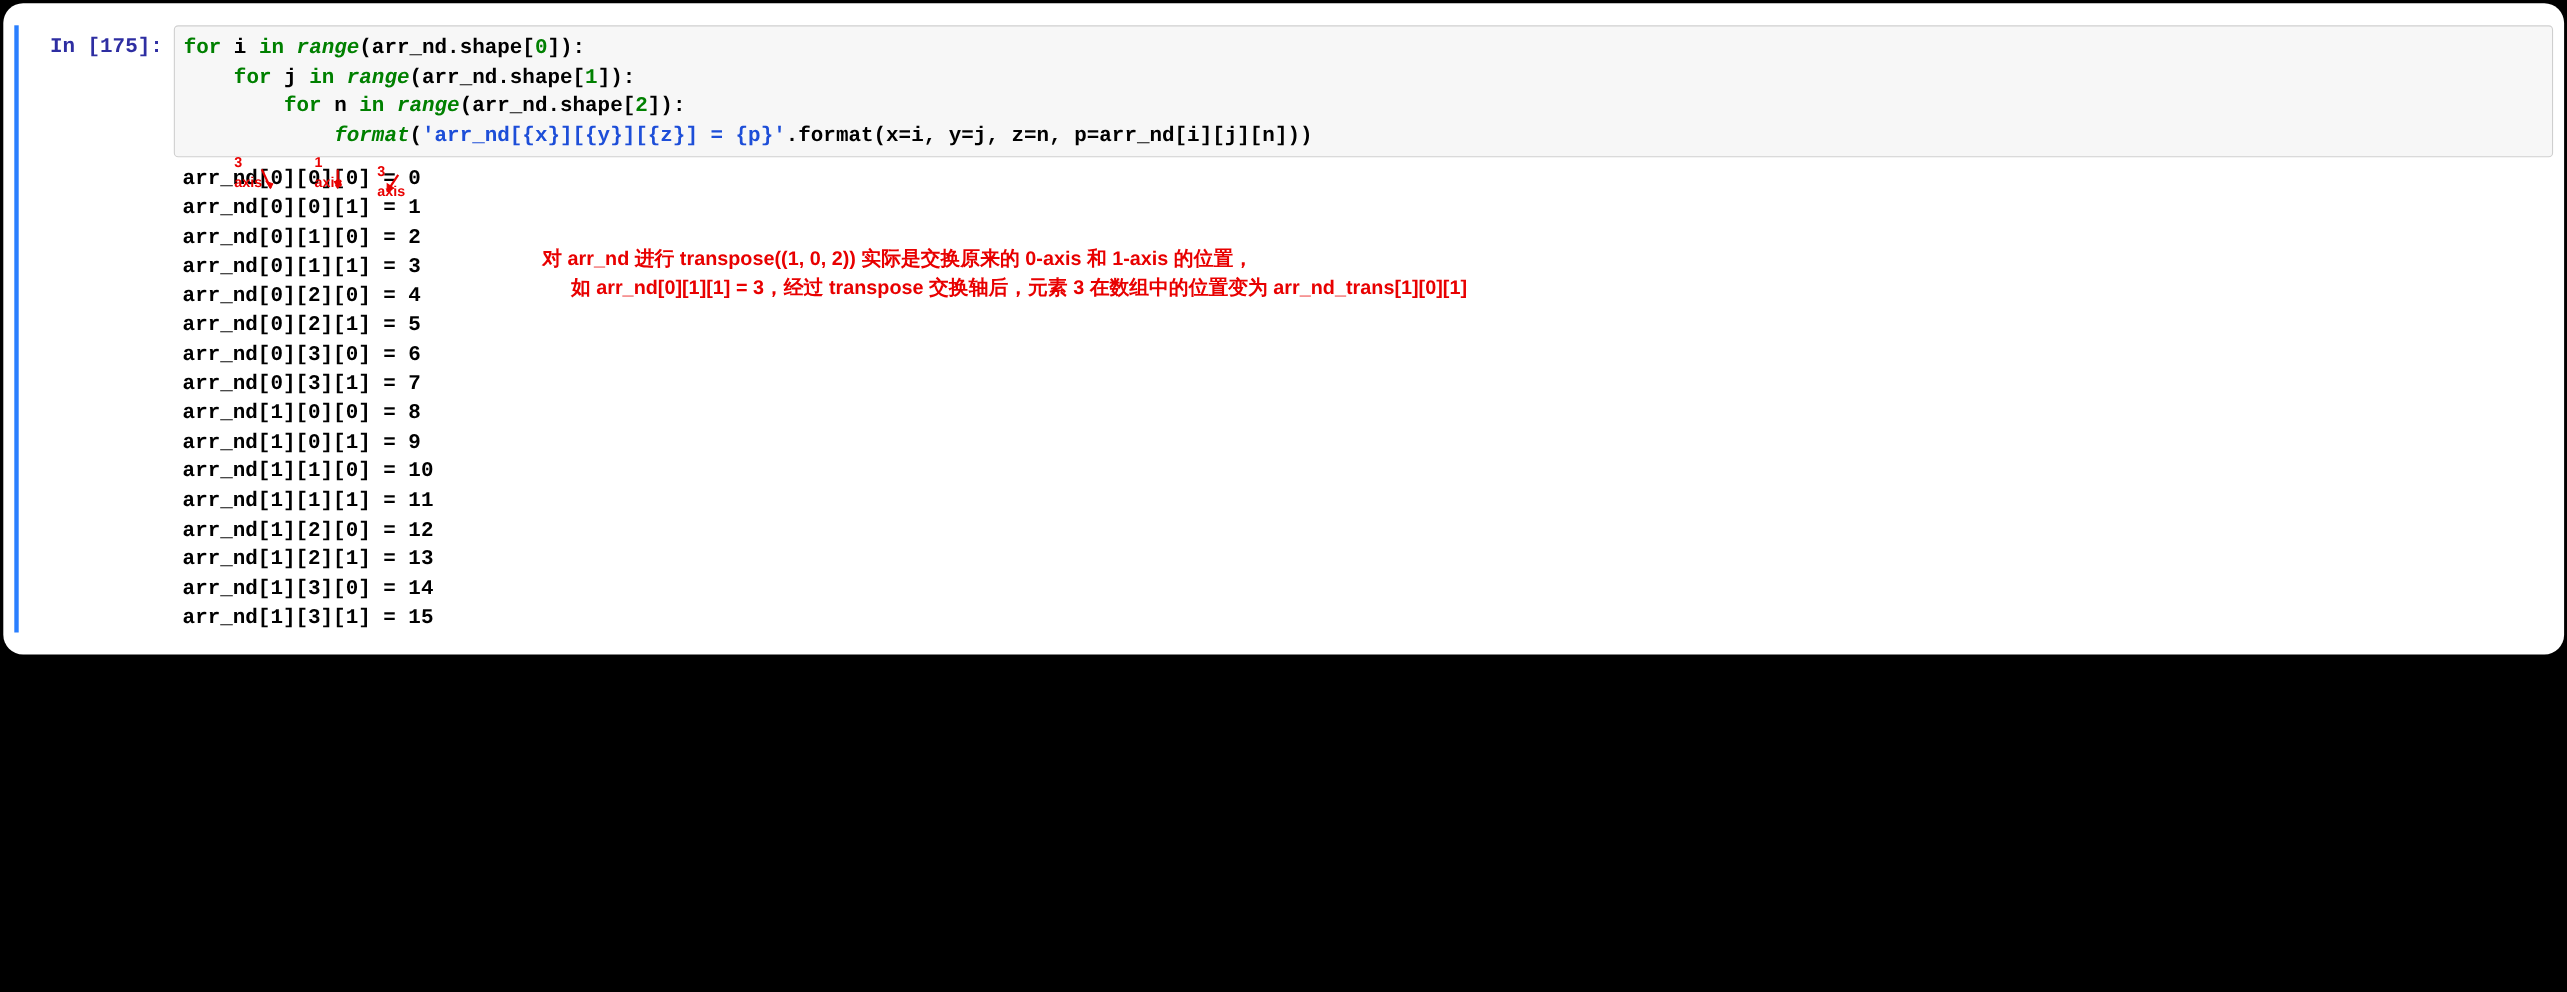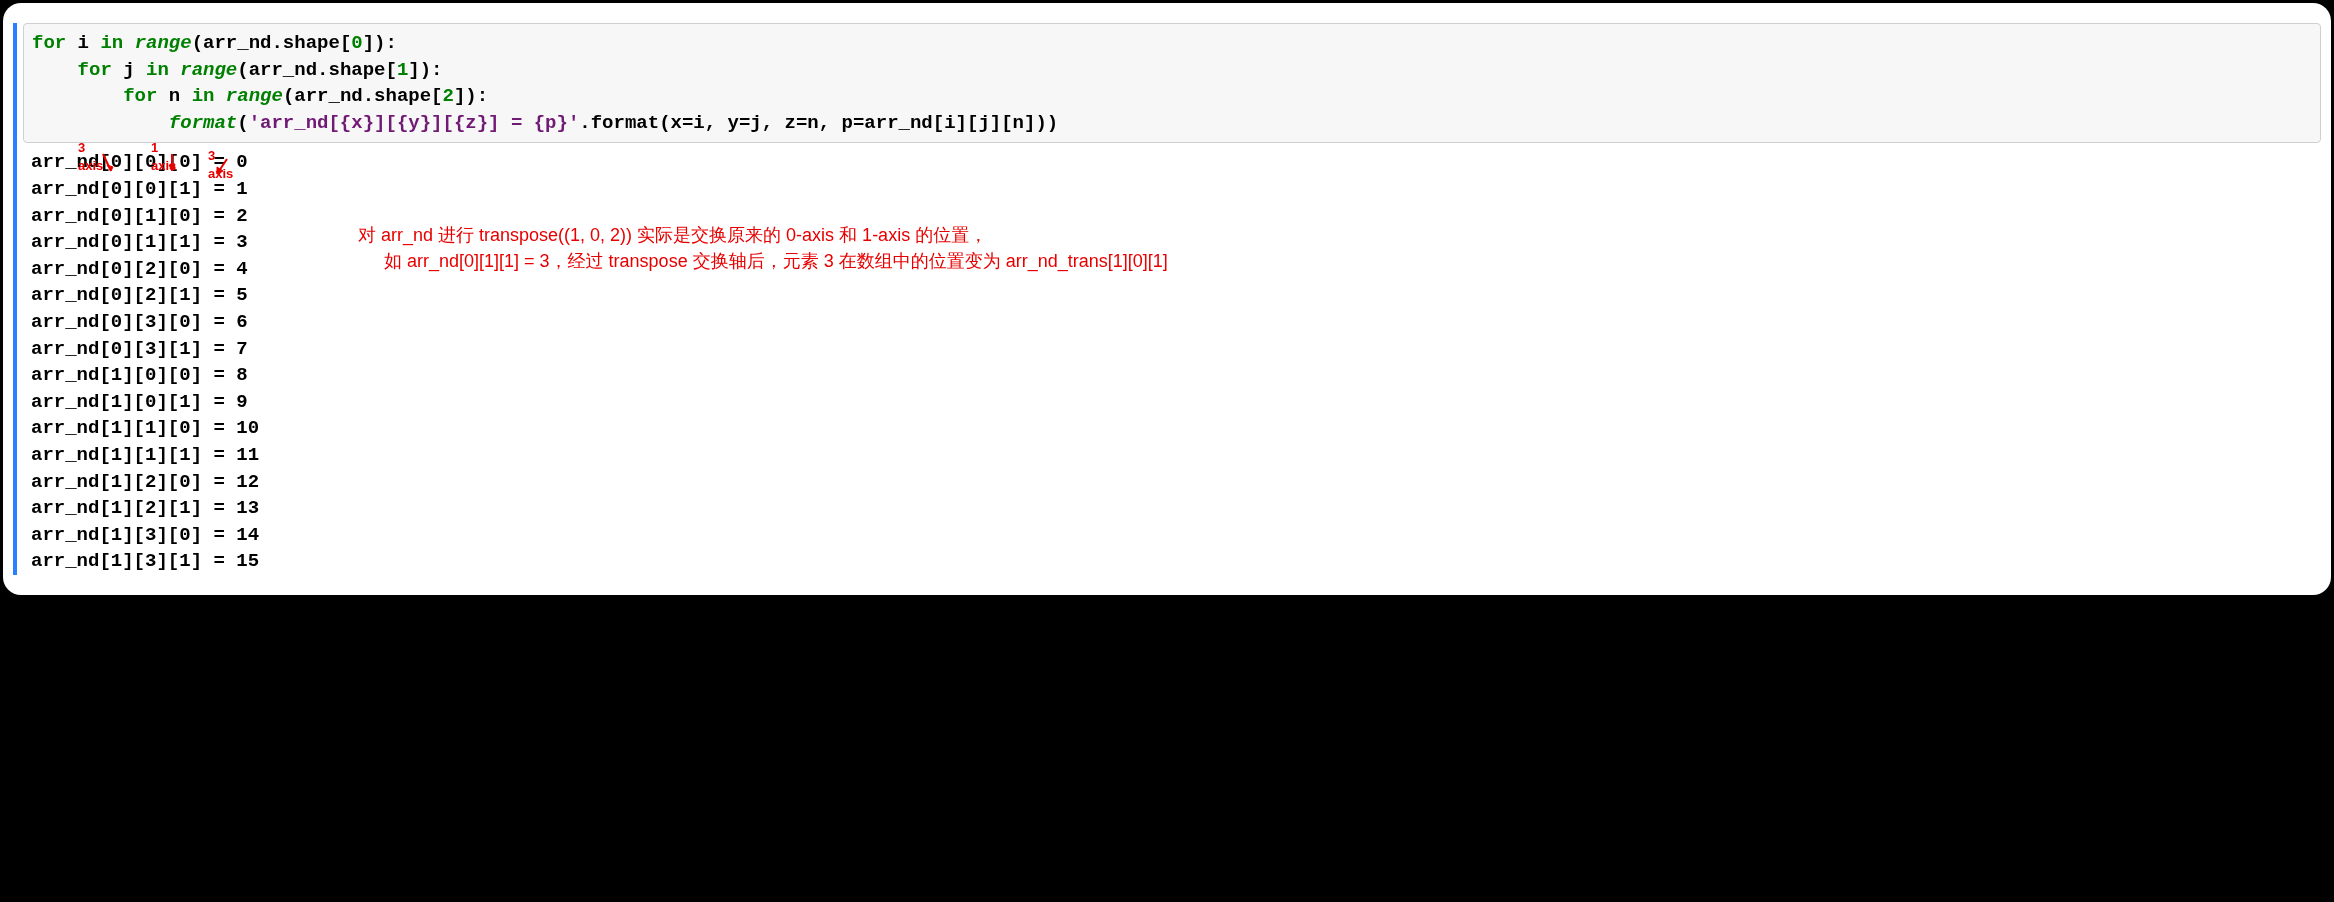--- a/index.html
+++ b/index.html
@@ -42,21 +42,21 @@
     border-radius: 4px;
     padding: 6px 8px;
     white-space: pre;
     font-weight: 550;
     color: #000;
     margin-bottom: 6px;
   }
   .kw { color: #008000; font-weight: bold; } 
   .fn { color: #008000; font-style: italic; } 
   .num { color: #008000; }
-  .str { color: #701a75; } 
+  .str { color: #1d4ed8; } 
   .ident { color: #000; }
   .output-block {
     white-space: pre;
     color: #000;
     font-weight: 550;
     padding-left: 8px;
     position: relative;
   }
   .annotation-layer {
     position: absolute;
@@ -73,30 +73,31 @@
   }
   .arrow {
     position: absolute;
     stroke: #e80000;
     fill: #e80000;
   }
   .annotation-text {
     position: absolute;
     color: #e80000;
     font-size: 18px;
-    font-weight: 400;
+    font-weight: 700;
     font-family: Arial, "Microsoft YaHei", sans-serif;
     white-space: nowrap;
   }
 </style>
 </head>
 <body>
 
 <div class="notebook-wrapper">
   <div class="cell">
+    <div class="prompt-col">In [175]:</div>
     <div class="content-col">
 
       <div class="code-block" id="codeblock"><span class="kw">for </span><span class="ident">i </span><span class="kw">in </span><span class="fn">range</span><span class="ident">(arr_nd.shape[</span><span class="num">0</span><span class="ident">]):</span>
     <span class="kw">for </span><span class="ident">j </span><span class="kw">in </span><span class="fn">range</span><span class="ident">(arr_nd.shape[</span><span class="num">1</span><span class="ident">]):</span>
         <span class="kw">for </span><span class="ident">n </span><span class="kw">in </span><span class="fn">range</span><span class="ident">(arr_nd.shape[</span><span class="num">2</span><span class="ident">]):</span>
             <span class="fn">format</span><span class="ident">(</span><span class="str">'arr_nd[{x}][{y}][{z}] = {p}'</span><span class="ident">.format(x=i, y=j, z=n, p=arr_nd[i][j][n]))</span></div>
 
       <div class="output-block" id="outputblock">arr_nd[0][0][0] = 0
 arr_nd[0][0][1] = 1
 arr_nd[0][1][0] = 2

